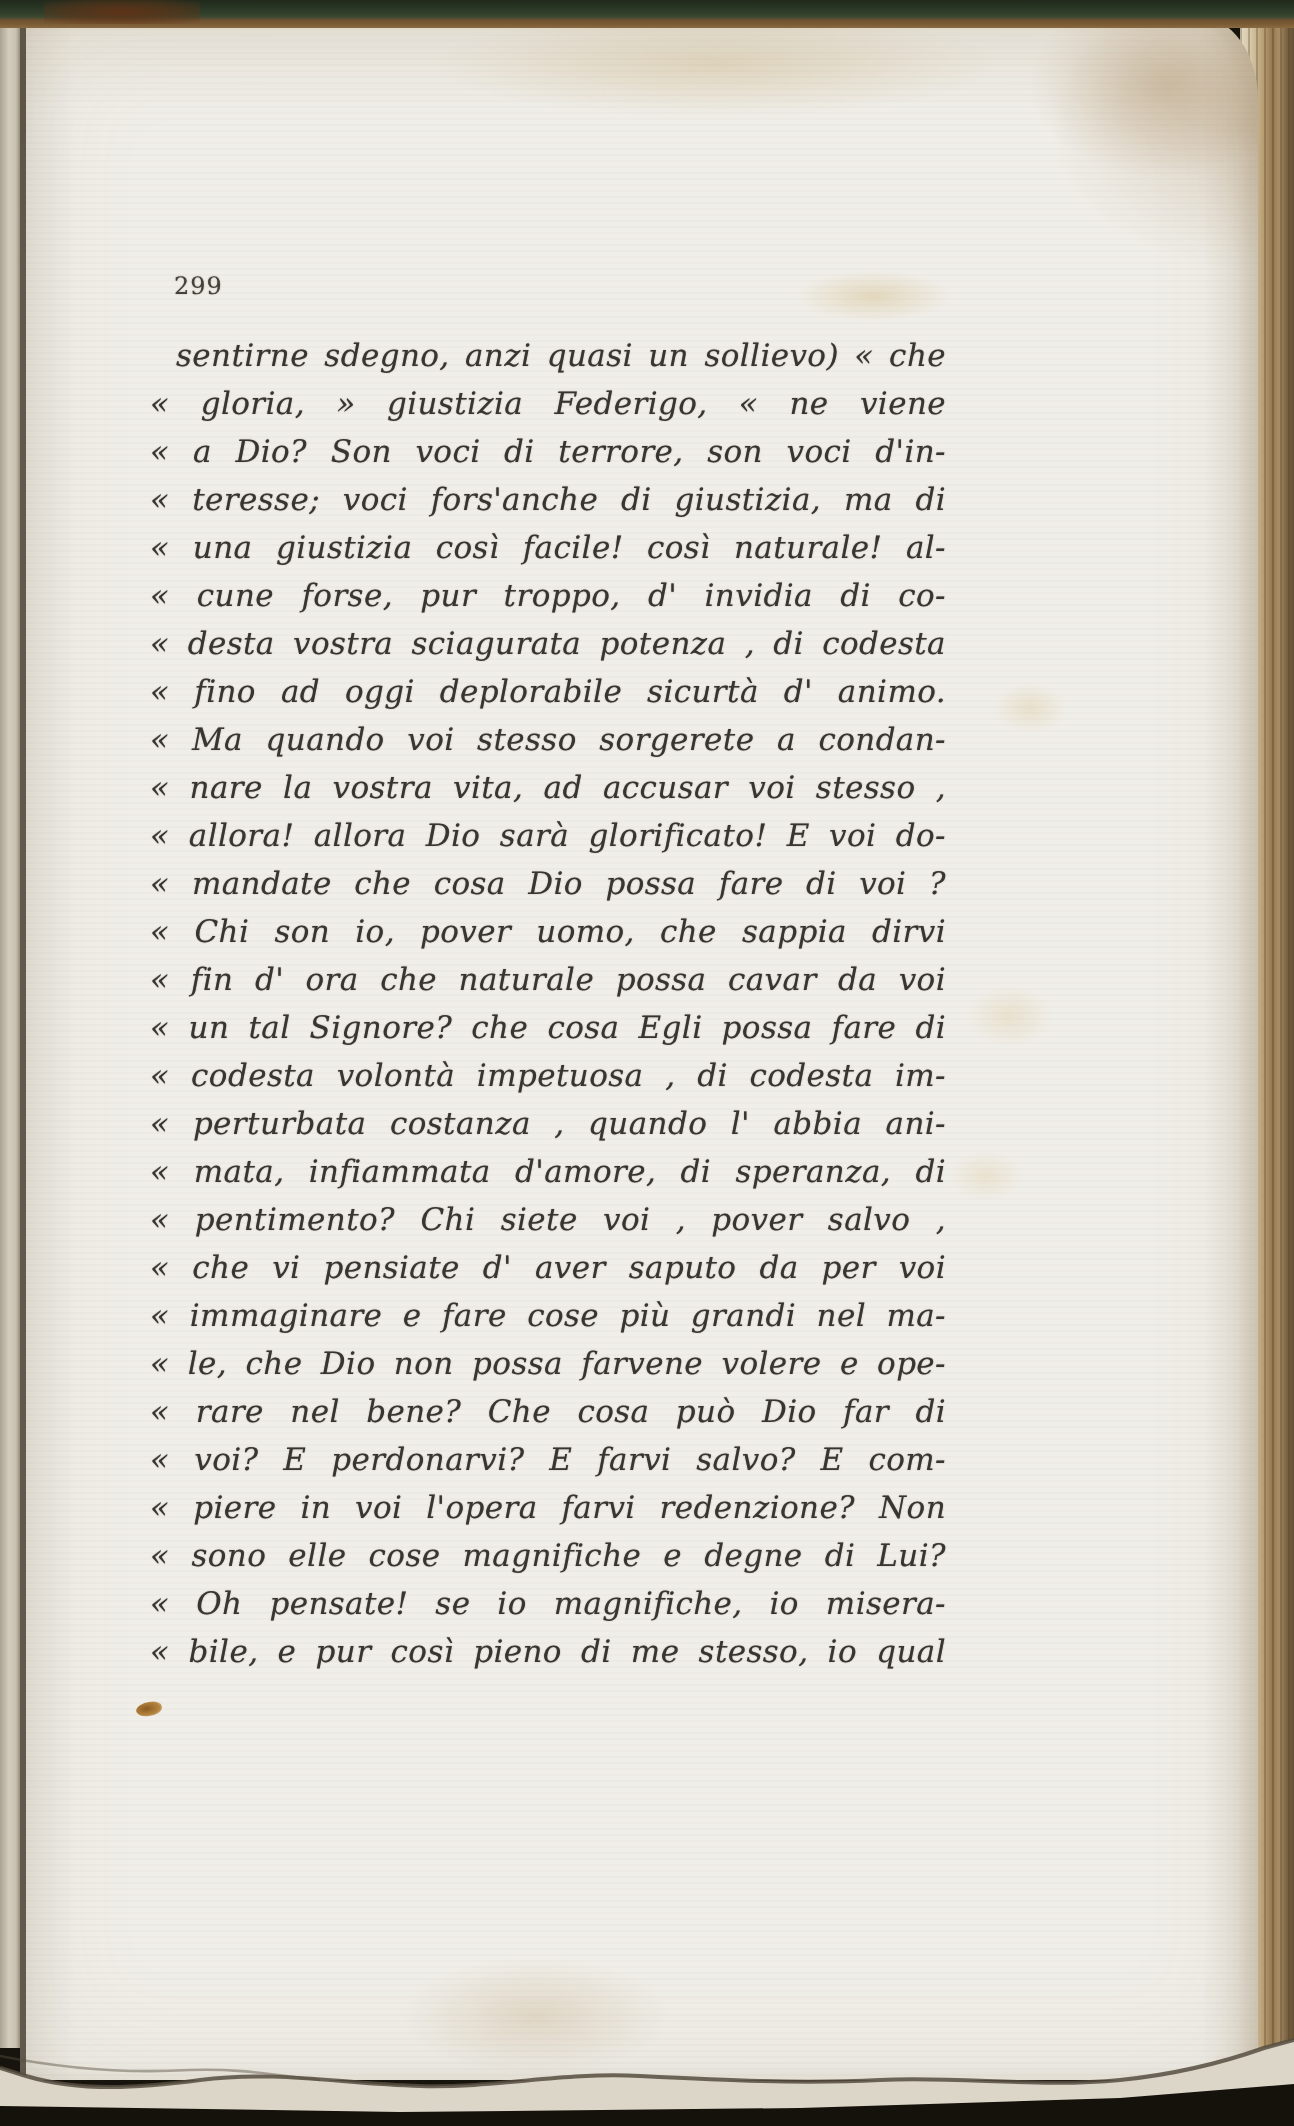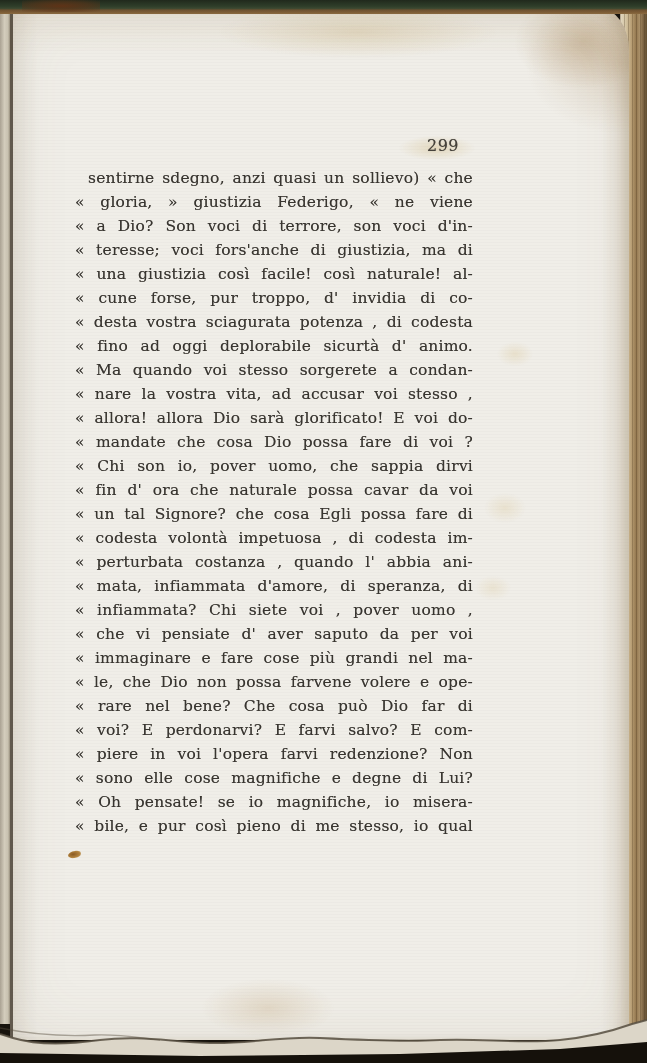--- a/index.html
+++ b/index.html
@@ -47,26 +47,26 @@
   
   .top-band{
     position:absolute;left:0;top:0;width:647px;height:14px;z-index:3;
     background:linear-gradient(180deg,#20291c 0%,#2f3e2a 45%,#3b4831 60%,#6e5130 72%,#7d5d37 88%,#8a6a40 100%);
   }
   .band-blob{
     position:absolute;left:22px;top:0;width:78px;height:12px;
     background:radial-gradient(ellipse at center,#5e3317 0%,rgba(94,51,23,.55) 55%,rgba(94,51,23,0) 100%);
   }
   .page-number{
-    position:absolute;left:48px;top:128px;width:398px;
-    text-align:right;font-size:16px;letter-spacing:.5px;color:#45413a;
+    position:absolute;left:74px;top:128px;width:398px;
+    font-size:12px;letter-spacing:.5px;color:#45413a;
     text-shadow:0 0 .7px rgba(69,65,58,.55);
   }
   .text-block{
-    position:absolute;left:62px;top:158px;width:398px;color:#383530;
+    position:absolute;left:62px;top:158px;width:398px;color:#383530;font-style:italic;
   }
   .text-line{
     height:24px;line-height:24px;font-size:15.5px;letter-spacing:.2px;
     text-align:justify;text-align-last:justify;-moz-text-align-last:justify;
     text-shadow:0 0 .6px rgba(56,53,48,.55);
   }
   .text-line:first-child{padding-left:13px;}
   
   .spot{
     position:absolute;left:55px;top:843px;width:13px;height:7px;
@@ -97,21 +97,21 @@
         <div class="text-line">« Ma quando voi stesso sorgerete a condan-</div>
         <div class="text-line">« nare la vostra vita, ad accusar voi stesso ,</div>
         <div class="text-line">« allora! allora Dio sarà glorificato! E voi do-</div>
         <div class="text-line">« mandate che cosa Dio possa fare di voi ?</div>
         <div class="text-line">« Chi son io, pover uomo, che sappia dirvi</div>
         <div class="text-line">« fin d' ora che naturale possa cavar da voi</div>
         <div class="text-line">« un tal Signore? che cosa Egli possa fare di</div>
         <div class="text-line">« codesta volontà impetuosa , di codesta im-</div>
         <div class="text-line">« perturbata costanza , quando l' abbia ani-</div>
         <div class="text-line">« mata, infiammata d'amore, di speranza, di</div>
-        <div class="text-line">« infiammata? Chi siete voi , pover uomo ,</div>
+        <div class="text-line">« pentimento? Chi siete voi , pover salvo ,</div>
         <div class="text-line">« che vi pensiate d' aver saputo da per voi</div>
         <div class="text-line">« immaginare e fare cose più grandi nel ma-</div>
         <div class="text-line">« le, che Dio non possa farvene volere e ope-</div>
         <div class="text-line">« rare nel bene? Che cosa può Dio far di</div>
         <div class="text-line">« voi? E perdonarvi? E farvi salvo? E com-</div>
         <div class="text-line">« piere in voi l'opera farvi redenzione? Non</div>
         <div class="text-line">« sono elle cose magnifiche e degne di Lui?</div>
         <div class="text-line">« Oh pensate! se io magnifiche, io misera-</div>
         <div class="text-line">« bile, e pur così pieno di me stesso, io qual</div>
       </div>

